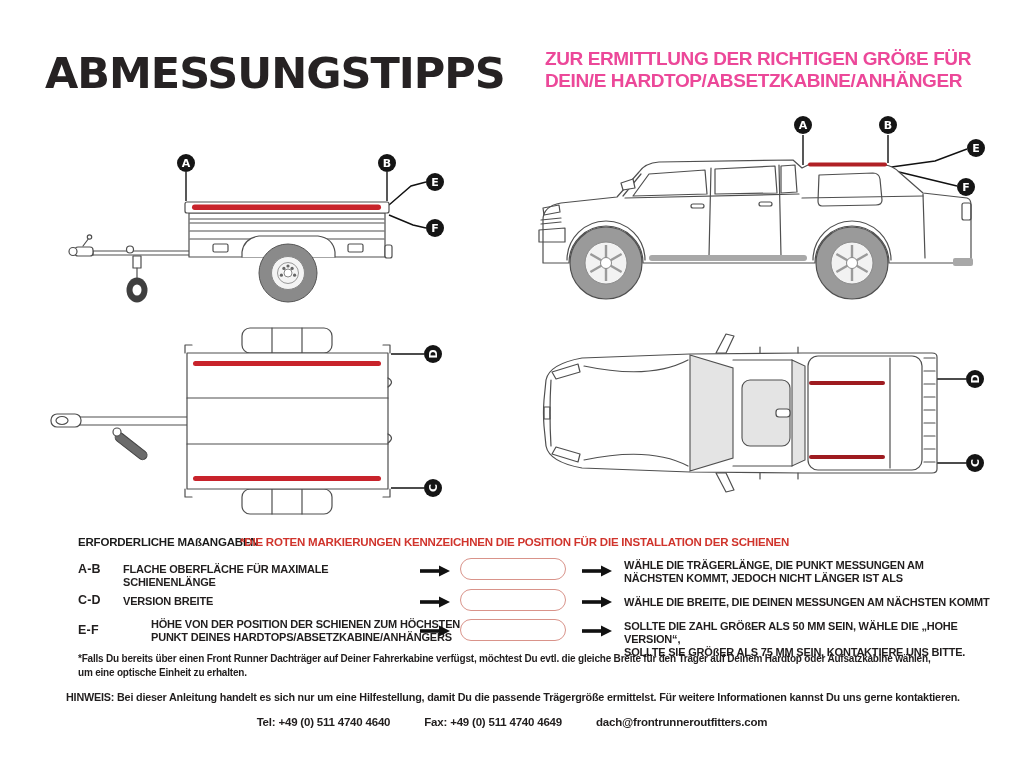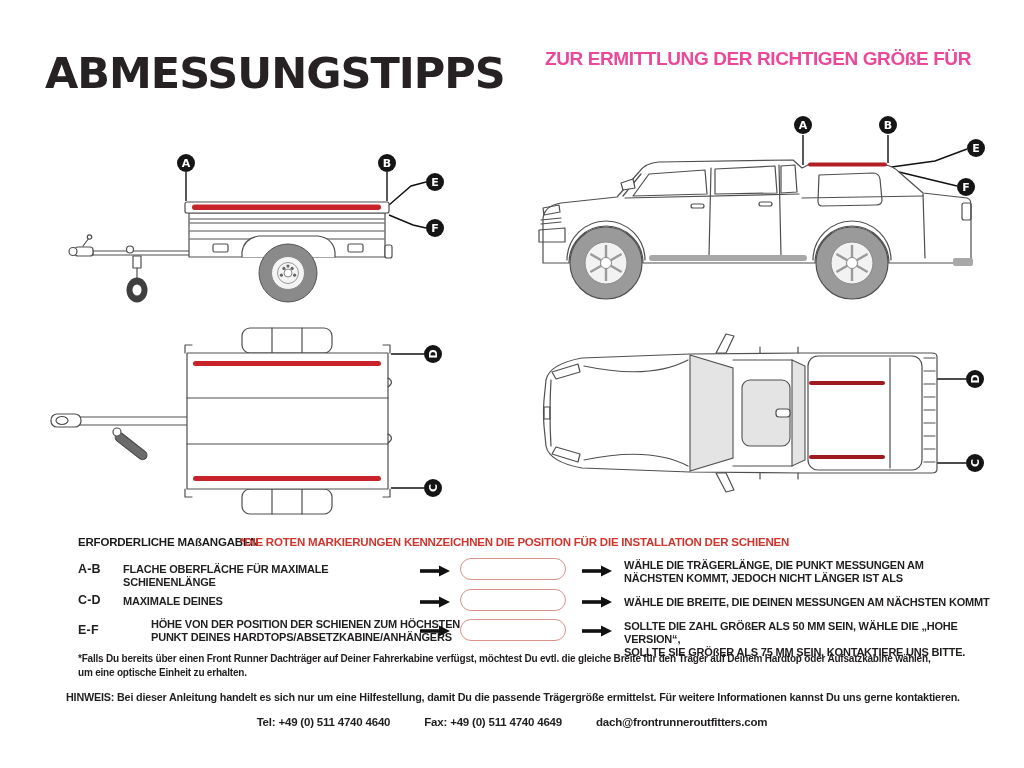--- a/index.html
+++ b/index.html
@@ -37,20 +37,21 @@
   .hinweis{font-weight:bold;font-size:10.8px;letter-spacing:-0.2px;white-space:nowrap;}
   .footer{left:0;top:716px;width:1024px;display:flex;justify-content:center;gap:34px;text-align:center;}
   .footer span{font-weight:bold;font-size:11.5px;letter-spacing:-0.2px;white-space:nowrap;}
 </style>
 </head>
 <body>
 
 <div class="abs title" style="left:45px;top:48px;">ABMESSUNGSTIPPS</div>
 <div class="abs subtitle" style="left:545px;top:48px;">
   <div>ZUR ERMITTLUNG DER RICHTIGEN GRÖßE FÜR</div>
+  <div>DEIN/E HARDTOP/ABSETZKABINE/ANHÄNGER</div>
 </div>
 
 <div class="abs dia" style="left:35px;top:125px;">
   <svg width="440" height="210" viewBox="0 0 440 210">
 
     <line class="ann" x1="151" y1="47" x2="151" y2="76"></line>
     <line class="ann" x1="352" y1="47" x2="352" y2="76"></line>
     <polyline class="ann" points="354,80 376,61 391,57"></polyline>
     <polyline class="ann" points="354,90 378,100 391,103"></polyline>
 
@@ -257,21 +258,21 @@
 <div class="abs arrow" style="left:582px;top:565px;">
   <svg width="30" height="12" viewBox="0 0 30 12">
       <rect x="0" y="4.2" width="19" height="3.6" fill="#111"></rect>
       <polygon points="19,0.5 30,6 19,11.5" fill="#111"></polygon>
     </svg>
 </div>
 <div class="abs row-text" style="left:624px;top:559px;width:370px;">WÄHLE DIE TRÄGERLÄNGE, DIE PUNKT MESSUNGEN AM
 NÄCHSTEN KOMMT, JEDOCH NICHT LÄNGER IST ALS</div>
 
 <div class="abs row-id" style="left:78px;top:593px;">C-D</div>
-<div class="abs row-text" style="left:123px;top:595px;width:300px;">MAXIMALE DEINES</div>
+<div class="abs row-text" style="left:123px;top:595px;width:300px;">VERSION BREITE</div>
 <div class="abs arrow" style="left:420px;top:596px;">
   <svg width="30" height="12" viewBox="0 0 30 12">
       <rect x="0" y="4.2" width="19" height="3.6" fill="#111"></rect>
       <polygon points="19,0.5 30,6 19,11.5" fill="#111"></polygon>
     </svg>
 </div>
 <div class="abs oval" style="left:460px;top:589px;"></div>
 <div class="abs arrow" style="left:582px;top:596px;">
   <svg width="30" height="12" viewBox="0 0 30 12">
       <rect x="0" y="4.2" width="19" height="3.6" fill="#111"></rect>

